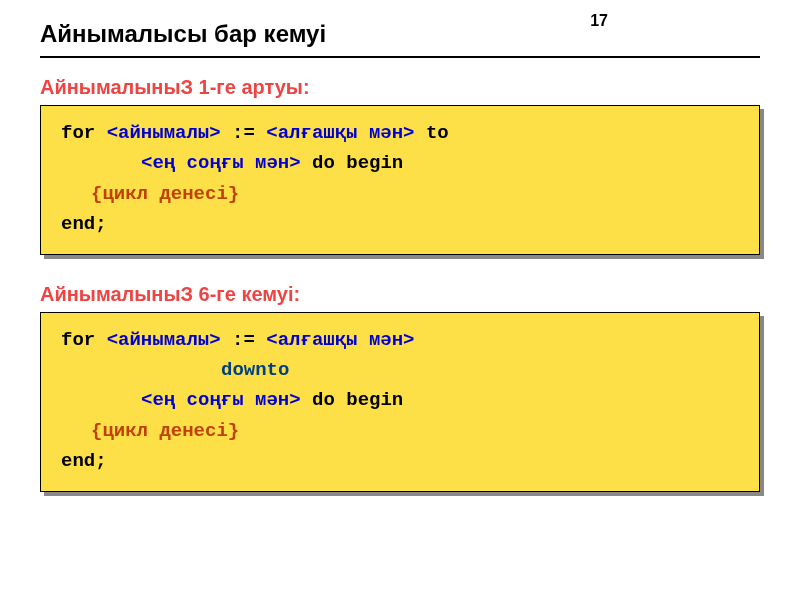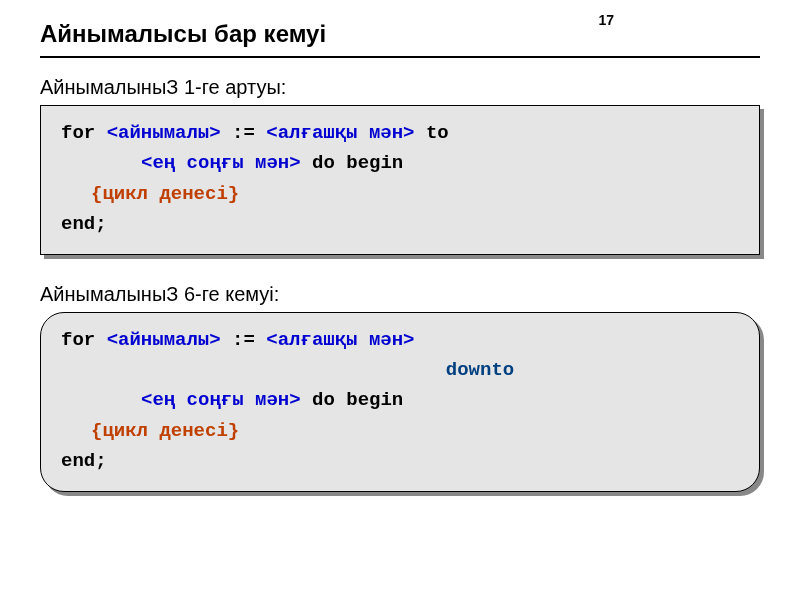--- a/index.html
+++ b/index.html
@@ -7,44 +7,44 @@
       width: 800px;
       height: 600px;
       background: #fff;
       font-family: Arial, Helvetica, sans-serif;
       position: relative;
       padding: 20px 40px;
     }
     .page-number {
       position: absolute;
       top: 12px;
-      right: 186px;
+      right: 192px;
       font-weight: bold;
-      font-size: 14px;
+      font-size: 16px;
       color: #000;
     }
     .title {
       font-size: 24px;
       font-weight: bold;
       color: #000;
       margin-bottom: 8px;
     }
     .hr-line {
       height: 2px;
       background: #000;
       margin-bottom: 18px;
     }
     .subtitle {
       font-size: 20px;
-      font-weight: normal;
-      color: #000000;
+      font-weight: bold;
+      color: #ef4444;
       margin-bottom: 6px;
     }
     .code-block {
-      background: #e5e5e5;
+      background: #fde047;
       border: 1px solid #000;
       box-shadow: 4px 4px 0 #888;
       padding: 12px 20px 14px 20px;
       font-family: "Courier New", monospace;
       font-size: 19px;
       font-weight: bold;
       line-height: 1.6;
       margin-bottom: 28px;
       color: #000;
     }
@@ -76,28 +76,28 @@
   </div>
   <div style="padding-left: 30px;">
     <span class="body">{цикл денесі}</span>
   </div>
   <div>
     <span class="kw">end;</span>
   </div>
 </div>
 
 <div class="subtitle">АйнымалыныЗ 6-ге кемуі:</div>
-<div class="code-block" style="margin-bottom:0;border-radius:24px;">
+<div class="code-block" style="margin-bottom:0;">
   <div>
     <span class="kw">for</span>
     <span class="var">&lt;айнымалы&gt;</span>
     <span class="kw">:=</span>
     <span class="var">&lt;алғашқы мән&gt;</span>
   </div>
-  <div style="padding-left: 160px; text-align: center;">
+  <div style="padding-left: 160px;">
     <span class="kw-dark">downto</span>
   </div>
   <div style="padding-left: 80px;">
     <span class="var">&lt;ең соңғы мән&gt;</span>
     <span class="kw">do begin</span>
   </div>
   <div style="padding-left: 30px;">
     <span class="body">{цикл денесі}</span>
   </div>
   <div>

